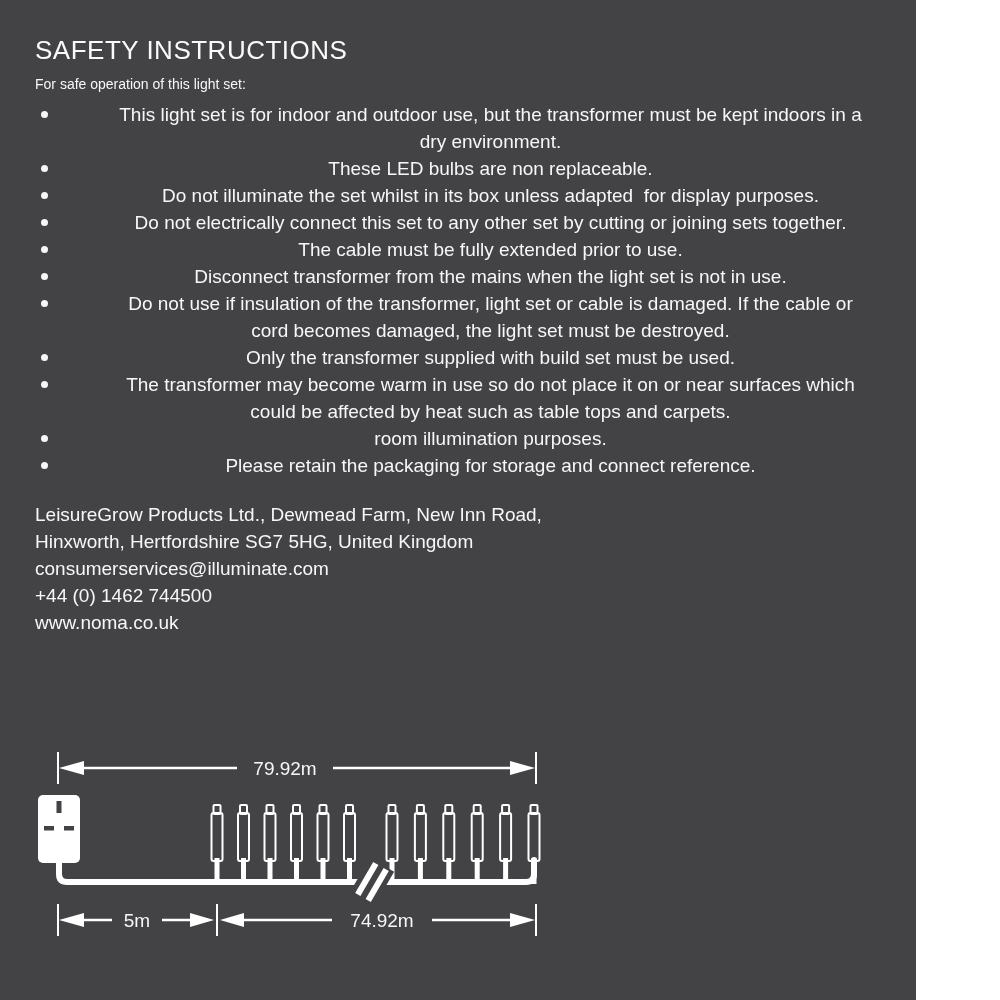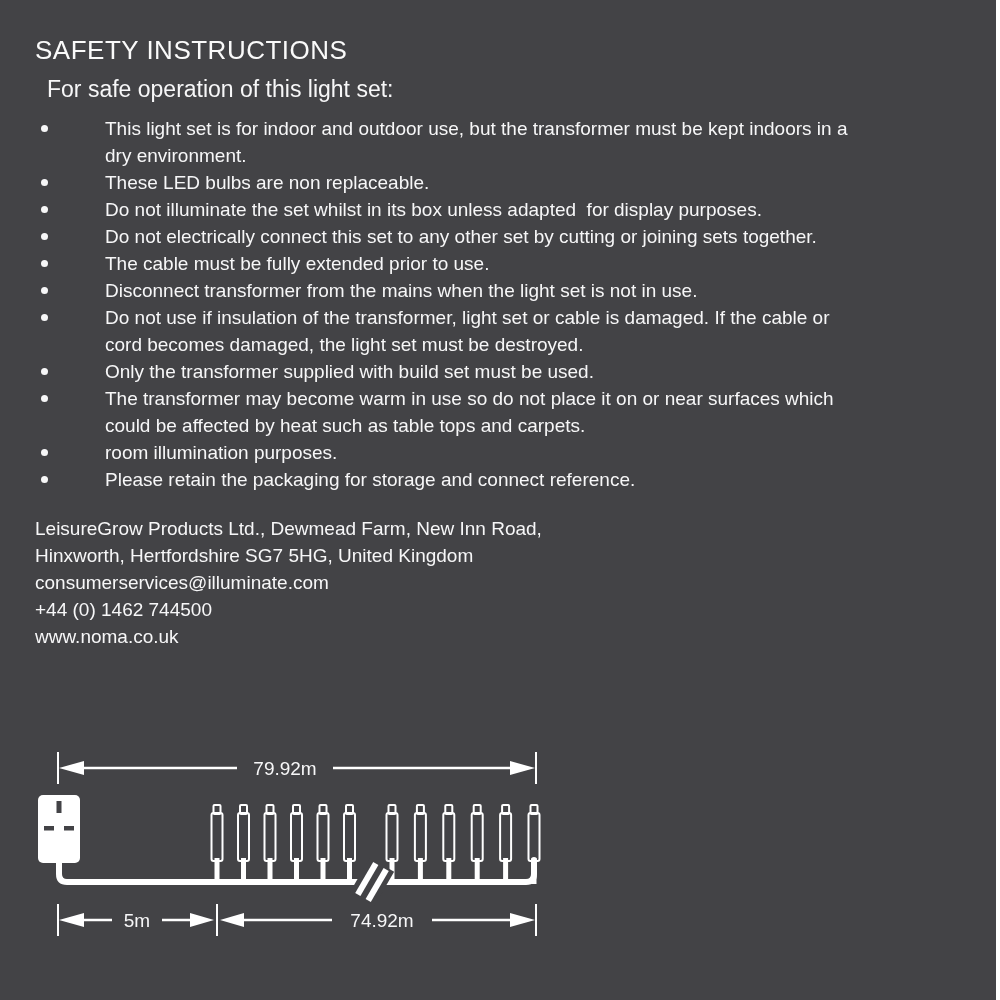--- a/index.html
+++ b/index.html
@@ -1,43 +1,44 @@
 <!DOCTYPE html>
 <html><head>
 <meta charset="utf-8">
 <style>
   * { box-sizing: border-box; }
   html, body { margin: 0; padding: 0; }
   .page {
     position: relative;
-    width: 996px;
+    width: 916px;
     height: 1000px;
     background: #434346;
     color: #f7f7f8;
     font-family: "Liberation Sans", sans-serif;
     overflow: hidden;
     padding: 36px 40px 0 35px;
   }
   .title {
     font-size: 26px;
     font-weight: 400;
     letter-spacing: 0.5px;
     line-height: 28px;
     margin: 0 0 7px 0;
     color: #fafafa;
   }
   .intro {
-    font-size: 23px;
+    font-size: 14px;
     line-height: 27px;
-    margin: 12px;
+    margin: 0;
   }
   ul.safety {
     list-style: none;
     margin: 3px 0 16px 0;
     padding: 0;
+    text-align: center;
   }
   ul.safety li {
     position: relative;
     padding-left: 70px;
     font-size: 19px;
     line-height: 27px;
   }
   .dot {
     position: absolute;
     left: 6px;

